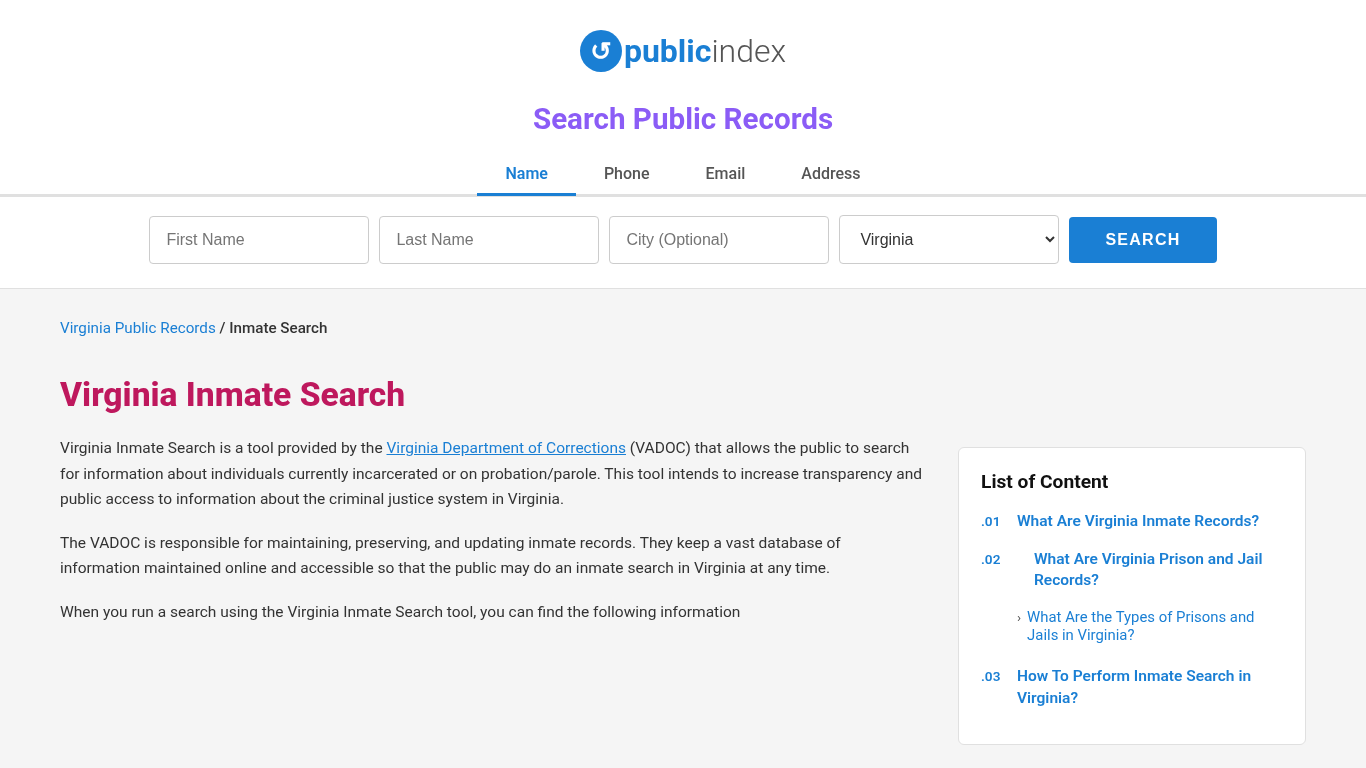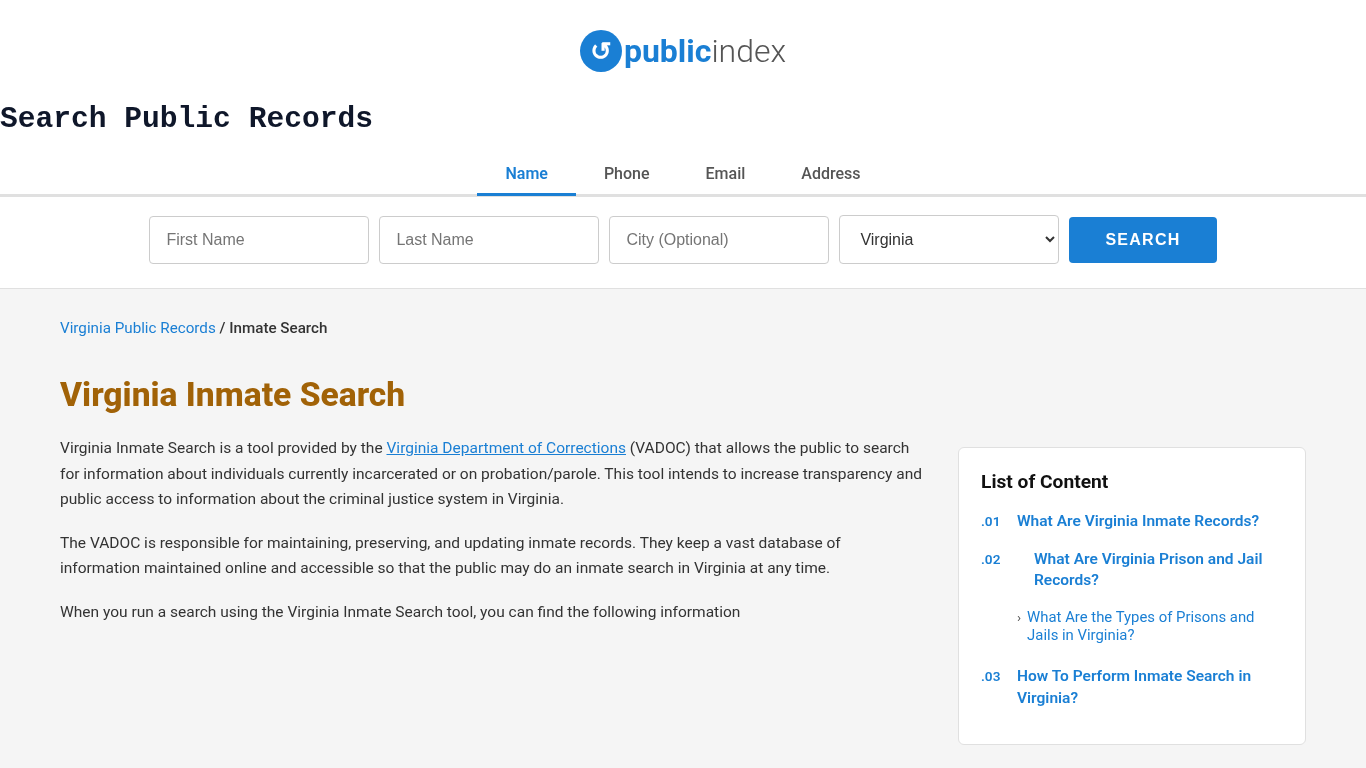--- a/index.html
+++ b/index.html
@@ -48,25 +48,25 @@
       color: #1a7fd4;
       font-weight: 700;
       font-size: 2rem;
     }
     .logo-index {
       color: #555;
       font-weight: 300;
       font-size: 2rem;
     }
     .search-title {
+      text-align: center;
       font-size: 1.85rem;
       font-weight: 700;
-      color: #0f172a;
+      color: #8b5cf6;
       padding: 10px 0 18px 0;
-      font-family: Liberation Mono, monospace;
     }
     .tabs {
       display: flex;
       justify-content: center;
       gap: 0;
       border-bottom: 2px solid #e0e0e0;
       text-align: center;
     }
     .tab {
       padding: 10px 28px;
@@ -150,21 +150,21 @@
       color: #333;
       font-weight: 500;
     }
     .content-area {
       flex: 1;
       min-width: 0;
     }
     .page-title {
       font-size: 2.1rem;
       font-weight: 800;
-      color: #a16207;
+      color: #be185d;
       margin: 18px 0 22px 0;
     }
     .content-text {
       font-size: 0.97rem;
       line-height: 1.65;
       color: #333;
       margin-bottom: 18px;
       margin-top: 10px;
     }
     .content-text a {

